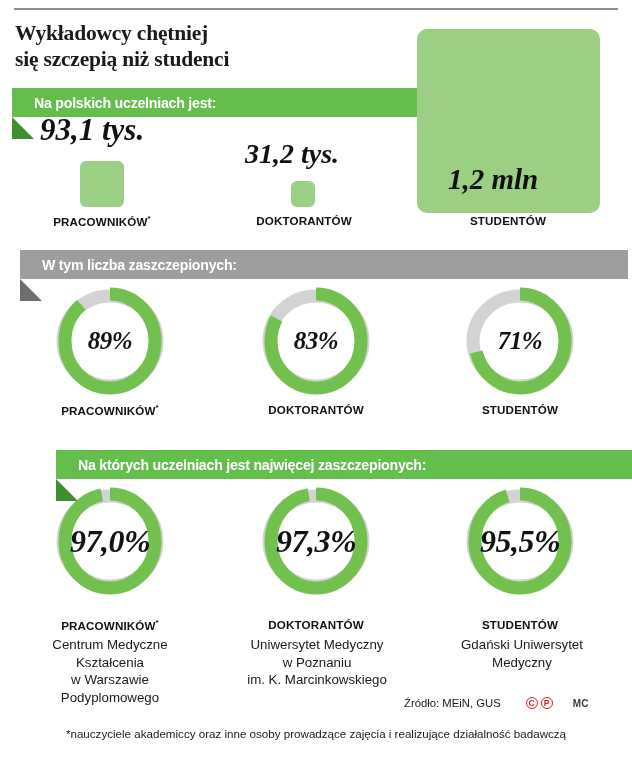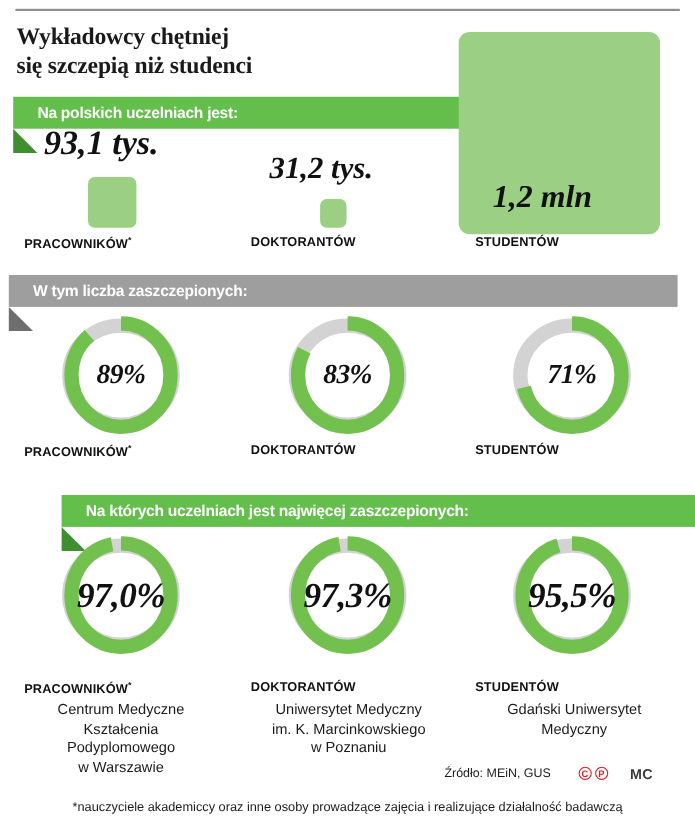--- a/index.html
+++ b/index.html
@@ -52,21 +52,21 @@
   }
   .ribbon-fold {
     position: absolute;
     left: 0; top: 29px;
     width: 22px; height: 22px;
   }
 
   #ribbon1 { left: 12px; top: 88px; width: 496px; background: #63be4c; }
   #ribbon1 .ribbon-fold { border-style: solid; border-width: 22px 0 0 22px;
       border-color: transparent transparent transparent #3f8f31; }
-  #ribbon2 { left: 8px; top: 250px; width: 608px; background: #9e9e9e; }
+  #ribbon2 { left: 20px; top: 250px; width: 608px; background: #9e9e9e; }
   #ribbon2 .ribbon-fold { border-style: solid; border-width: 22px 0 0 22px;
       border-color: transparent transparent transparent #6e6e6e; }
   #ribbon3 { left: 12px; top: 450px; width: 608px; background: #63be4c; margin-left: 44px; }
   #ribbon3 .ribbon-fold { border-style: solid; border-width: 22px 0 0 22px;
       border-color: transparent transparent transparent #3f8f31; }
 
   
   .sq {
     position: absolute;
     background: #9acf84;
@@ -87,21 +87,21 @@
   #val-pracownicy { left: 40px;  top: 112px; font-size: 31px; }
   #val-doktoranci { left: 245px; top: 138px; font-size: 28px; }
   #val-studenci   { left: 448px; top: 163px; font-size: 29px; }
 
   .cap {
     position: absolute;
     font-size: 11.6px;
     font-weight: bold;
     color: #111;
     letter-spacing: 0.15px;
-    text-align: left;
+    text-align: center;
     white-space: nowrap;
   }
   .cap sup { font-size: 8px; vertical-align: super; }
 
   #cap1-a { left: 22px;  top: 214px; width: 160px; }
   #cap1-b { left: 228px; top: 214px; width: 152px; }
   #cap1-c { left: 432px; top: 214px; width: 152px; }
 
   
   .donut-wrap { position: absolute; width: 112px; height: 108px; }
@@ -164,21 +164,21 @@
     border: 1.3px solid #e01b24;
     border-radius: 50%;
     color: #e01b24;
     font-size: 8.5px;
     font-weight: bold;
     margin-left: 3px;
   }
   .cmarks { display: flex; margin-left: 22px; }
   .initials {
     margin-left: 20px;
-    font-size: 13px;
+    font-size: 10px;
     font-weight: bold;
     color: #3a3a3a;
     letter-spacing: 0.3px;
   }
 
   
   .footnote {
     position: absolute;
     left: 0; top: 727px;
     width: 632px;
@@ -278,27 +278,27 @@
     <div class="donut-val small">95,5%</div>
   </div>
 
   <div class="cap" id="cap3-a"><span>PRACOWNIKÓW</span><sup>*</sup></div>
   <div class="cap" id="cap3-b">DOKTORANTÓW</div>
   <div class="cap" id="cap3-c">STUDENTÓW</div>
 
   <div class="uni" id="uni-a">
     <span>Centrum Medyczne</span>
     <span>Kształcenia</span>
+    <span>w Warszawie</span>
     <span>Podyplomowego</span>
-    <span>w Warszawie</span>
   </div>
   <div class="uni" id="uni-b">
     <span>Uniwersytet Medyczny</span>
+    <span>w Poznaniu</span>
     <span>im. K. Marcinkowskiego</span>
-    <span>w Poznaniu</span>
   </div>
   <div class="uni" id="uni-c">
     <span>Gdański Uniwersytet</span>
     <span>Medyczny</span>
   </div>
 
   <div class="source-row">
     <div class="source-text">Źródło: MEiN, GUS</div>
     <div class="cmarks">
       <span class="cmark">C</span>

